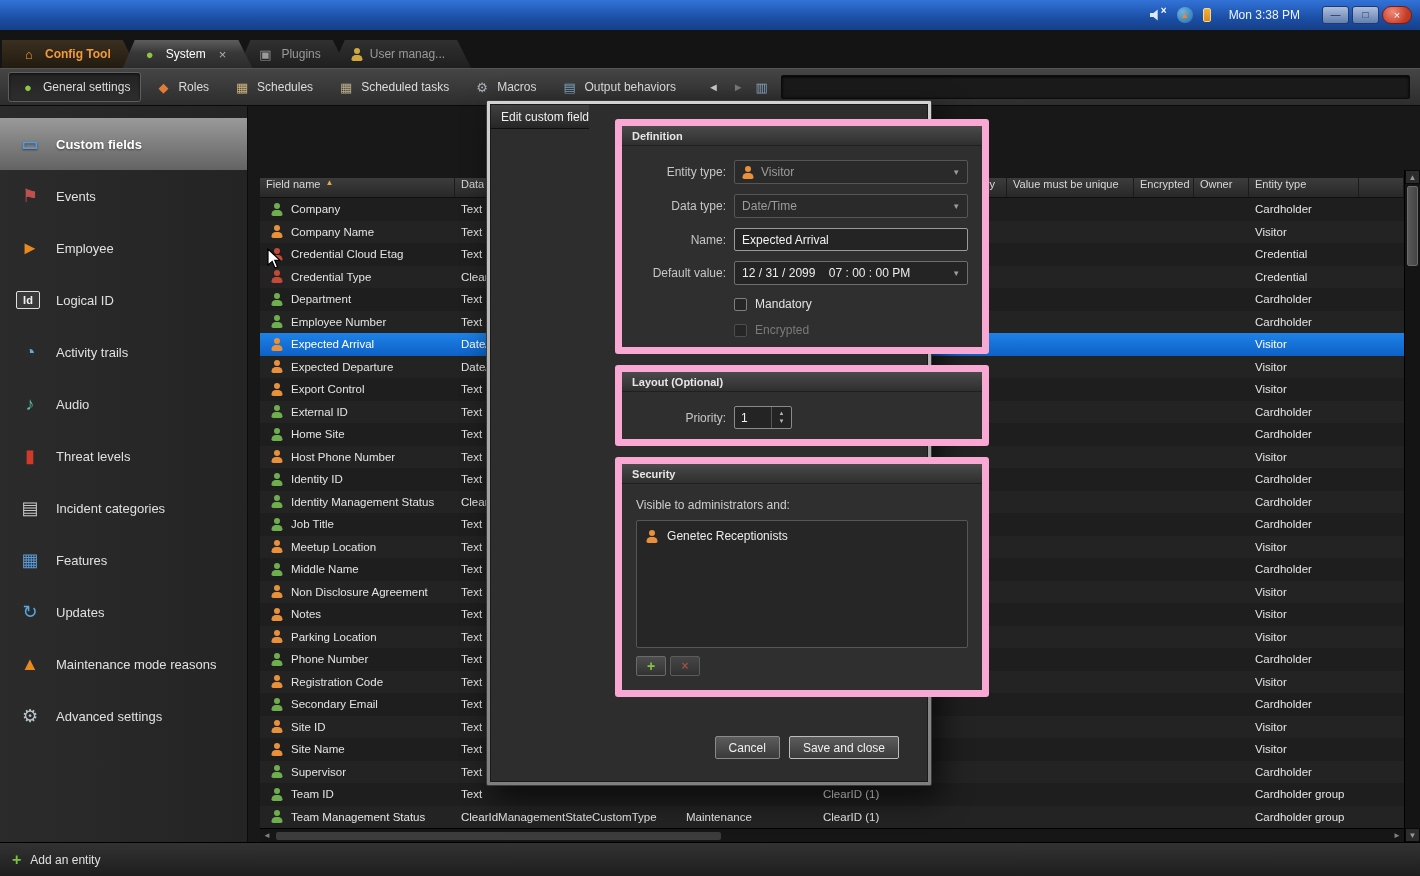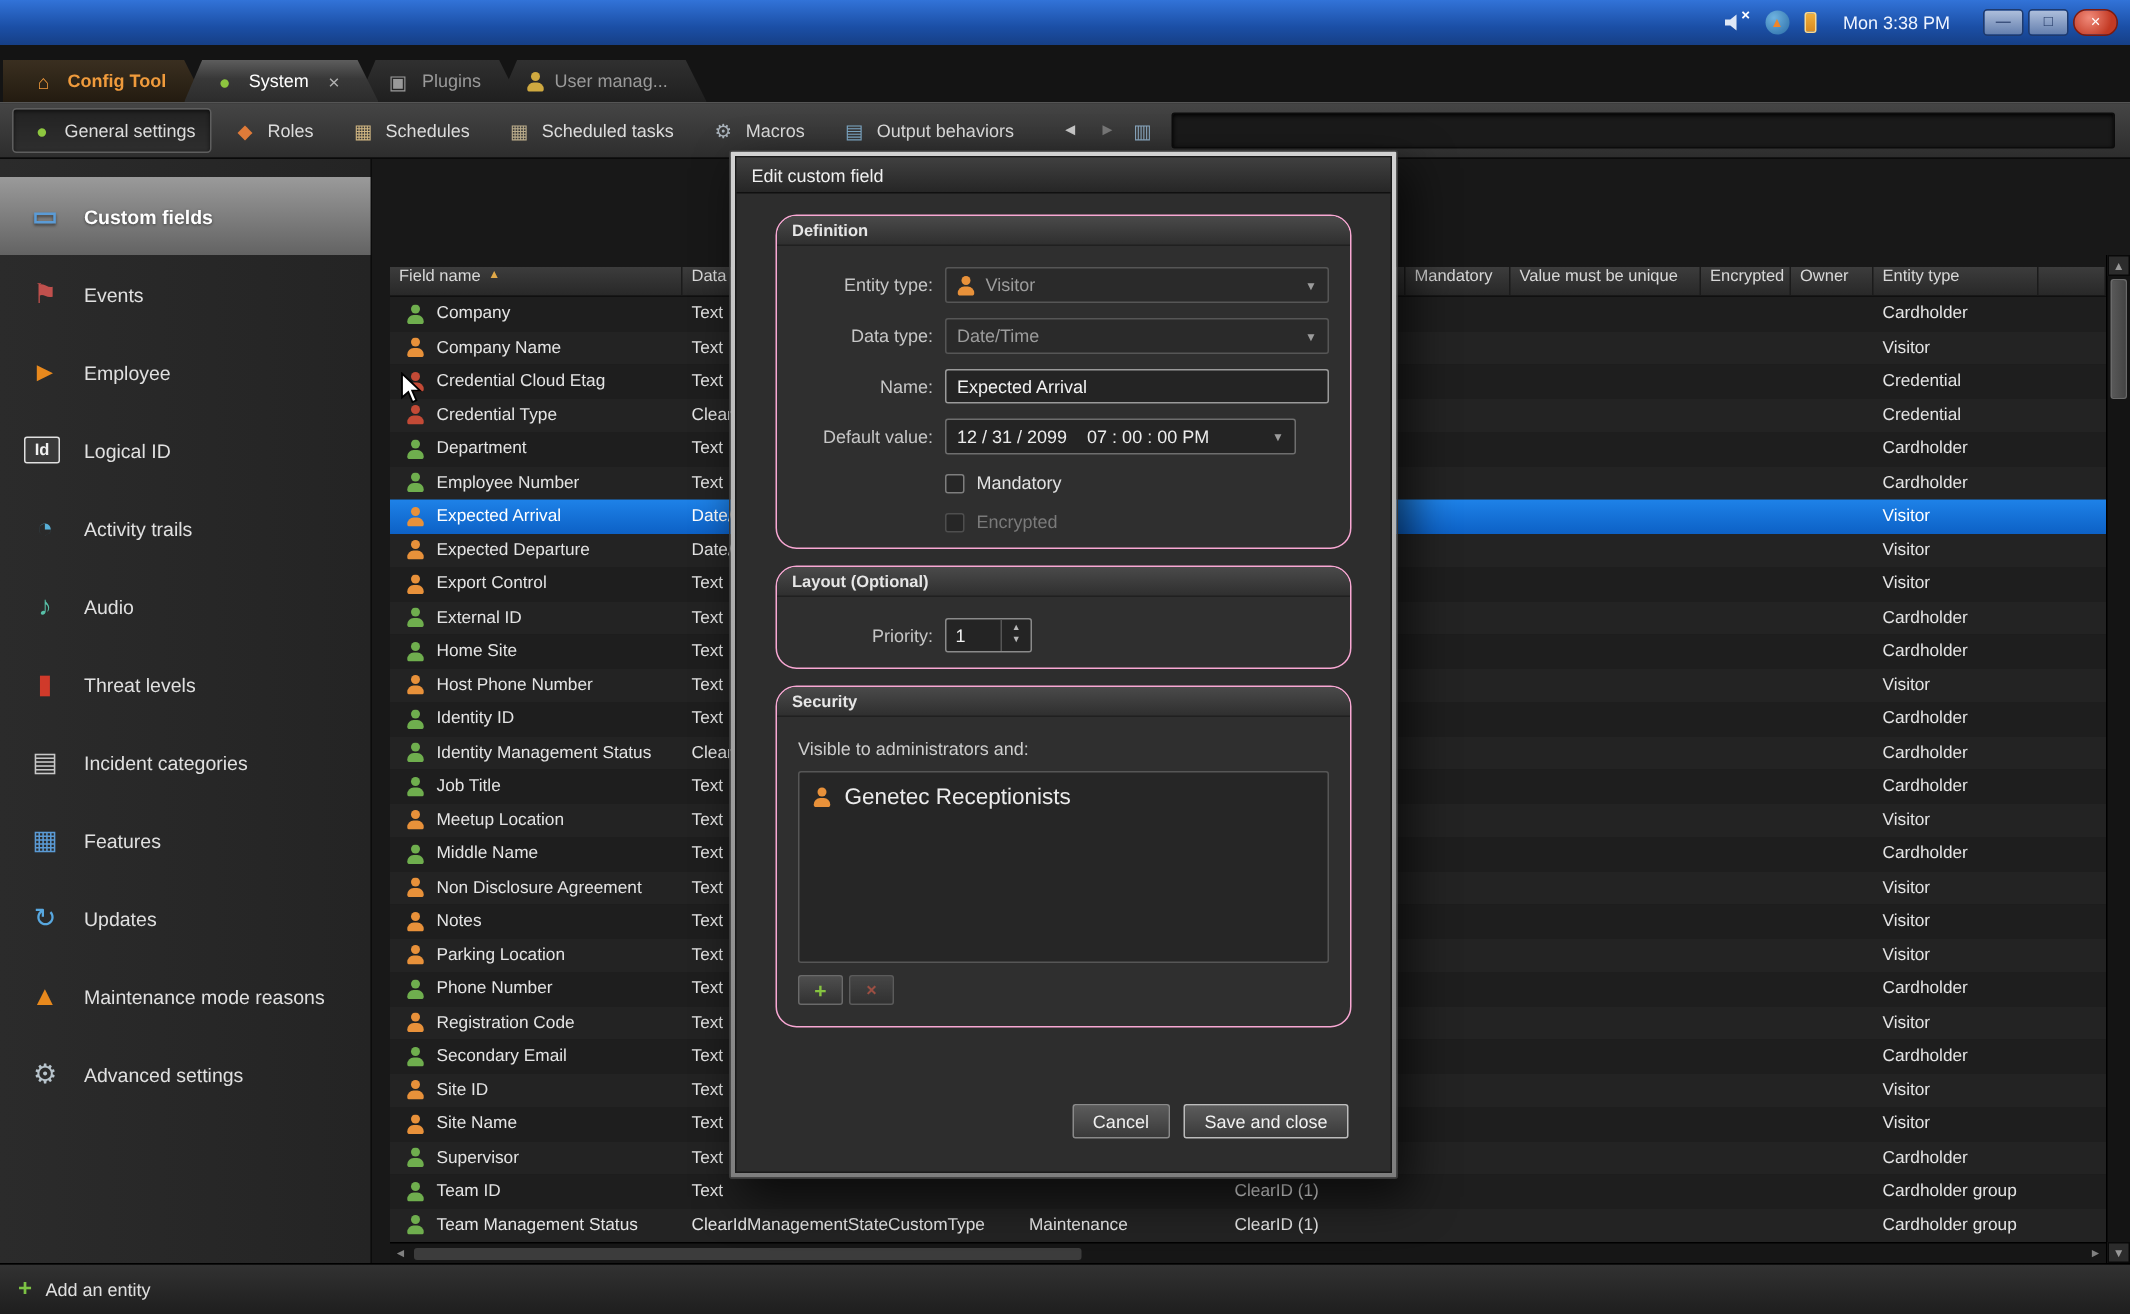--- a/index.html
+++ b/index.html
@@ -72,45 +72,45 @@
 
 
 .g-icon{display:inline-flex;align-items:center;justify-content:center;width:18px;font-size:13px;line-height:1;flex-shrink:0}
 .p-icon{position:relative;width:12px;height:13px;display:inline-block;flex-shrink:0}
 .p-icon::before{content:"";position:absolute;top:0;left:50%;transform:translateX(-50%);width:6px;height:6px;border-radius:50%;background:currentColor}
 .p-icon::after{content:"";position:absolute;bottom:0;left:50%;transform:translateX(-50%);width:11px;height:6px;border-radius:5px 5px 2px 2px;background:currentColor}
 .id-icon{width:20px;height:15px;border:1px solid #e0e0e0;border-radius:2px;color:#f0f0f0;font-size:9px;font-weight:bold;display:flex;align-items:center;justify-content:center;flex-shrink:0;background:#3a3a3a}
 
 
 .dialog{position:absolute;left:486px;top:100px;width:446px;height:686px;z-index:40;background:linear-gradient(#d2d2d2,#7e7e7e);padding:3px;border:1px solid #3a3a3a;border-radius:2px;box-shadow:8px 12px 30px rgba(0,0,0,.65)}
-.dlg-in{width:100%;height:100%;background:#2d2d2d;border:1px solid #1a1a1a;position:relative;display:flex;flex-direction:column}
+.dlg-in{width:100%;height:100%;background:#2d2d2d;border:1px solid #1a1a1a;position:relative;display:flex;}
 .dlg-title{height:24px;background:linear-gradient(#404040,#262626);color:#f0f0f0;font-size:12px;display:flex;align-items:center;padding-left:10px;border-bottom:1px solid #101010;flex-shrink:0}
 .dlg-body{flex:1;padding:14px 26px 0}
-.group{border:1px solid #f9a8d4;border-radius:14px;background:#2f2f2f;overflow:hidden;margin-bottom:11px}
+.group{border:7px solid #f9a8d4;border-radius:3px;background:#2f2f2f;overflow:hidden;margin-bottom:11px}
 .group-h{height:20px;background:linear-gradient(#4a4a4a,#2f2f2f);border-bottom:1px solid #202020;color:#e6e6e6;font-size:11px;font-weight:bold;display:flex;align-items:center;padding-left:10px}
 .group-c{padding:4px 0 10px}
 .frow{display:flex;align-items:center;margin:10px 14px 0}
 .frow label{width:90px;text-align:right;margin-right:8px;color:#c6c6c6;font-size:12px;flex-shrink:0}
 .select{height:24px;display:flex;align-items:center;gap:7px;padding:0 7px;background:#2a2a2a;border:1px solid #565656;border-radius:2px;color:#9c9c9c;font-size:12px;flex:1}
 .select .caret{margin-left:auto;font-size:8px;color:#9c9c9c}
 .date-ctl{flex:none;width:234px;background:#242424;border:1px solid #6e6e6e;color:#ececec}
 .date-ctl .dt{white-space:pre;font-size:12px}
 .inp{height:23px;flex:1;background:#242424;border:1px solid #9a9a9a;border-radius:2px;color:#f2f2f2;font-size:12px;padding:0 7px;font-family:inherit;outline:none}
 .chk{margin-left:112px;margin-top:12px;display:flex;align-items:center}
 .checkbox{width:13px;height:13px;background:#262626;border:1px solid #7e7e7e;border-radius:2px;margin-right:8px;flex-shrink:0}
 .chk-label{color:#e2e2e2;font-size:12px}
 .chk.disabled .checkbox{border-color:#4e4e4e}
 .chk.disabled .chk-label{color:#7a7a7a}
 .spinbox{width:58px;height:23px;display:flex;background:#242424;border:1px solid #8a8a8a;border-radius:2px;flex:none}
 .spin-val{width:36px;background:transparent;border:0;color:#f2f2f2;font-size:12px;padding-left:6px;font-family:inherit;outline:none}
 .spin-arrows{display:flex;flex-direction:column;justify-content:center;align-items:center;border-left:1px solid #555;flex:1}
 .spin-arrows span{font-size:6px;color:#b8b8b8;line-height:1.3}
 .sec-label{color:#cdcdcd;font-size:12px;margin:10px 14px 8px}
 .listbox{margin:0 14px;height:128px;background:#262626;border:1px solid #565656;border-radius:2px;padding:4px 0;overflow:hidden}
-.litem{display:flex;align-items:center;gap:9px;padding:4px 9px;color:#ececec;font-size:15px}
+.litem{display:flex;align-items:center;gap:9px;padding:4px 9px;color:#ececec;font-size:12px}
 .list-actions{display:flex;gap:4px;margin:8px 14px 4px}
 .tool-btn{width:30px;height:20px;background:linear-gradient(#4e4e4e,#323232);border:1px solid #6a6a6a;border-radius:2px;display:flex;align-items:center;justify-content:center;padding:0}
 .tool-btn .plus{color:#86c440;font-weight:bold;font-size:14px;line-height:1}
 .tool-btn .ex{color:#c05a4a;font-weight:bold;font-size:12px;line-height:1}
 .tool-btn.disabled{opacity:.75}
 .dlg-buttons{position:absolute;right:28px;bottom:22px;display:flex;gap:9px}
 .btn{height:23px;padding:0 13px;background:linear-gradient(#5c5c5c,#3a3a3a);border:1px solid #8a8a8a;border-radius:2px;color:#f0f0f0;font-size:12px;font-family:inherit}
 .btn.primary{border-color:#bcbcbc}
 
 .cursor{position:absolute;left:266px;top:248px;z-index:60;pointer-events:none}

